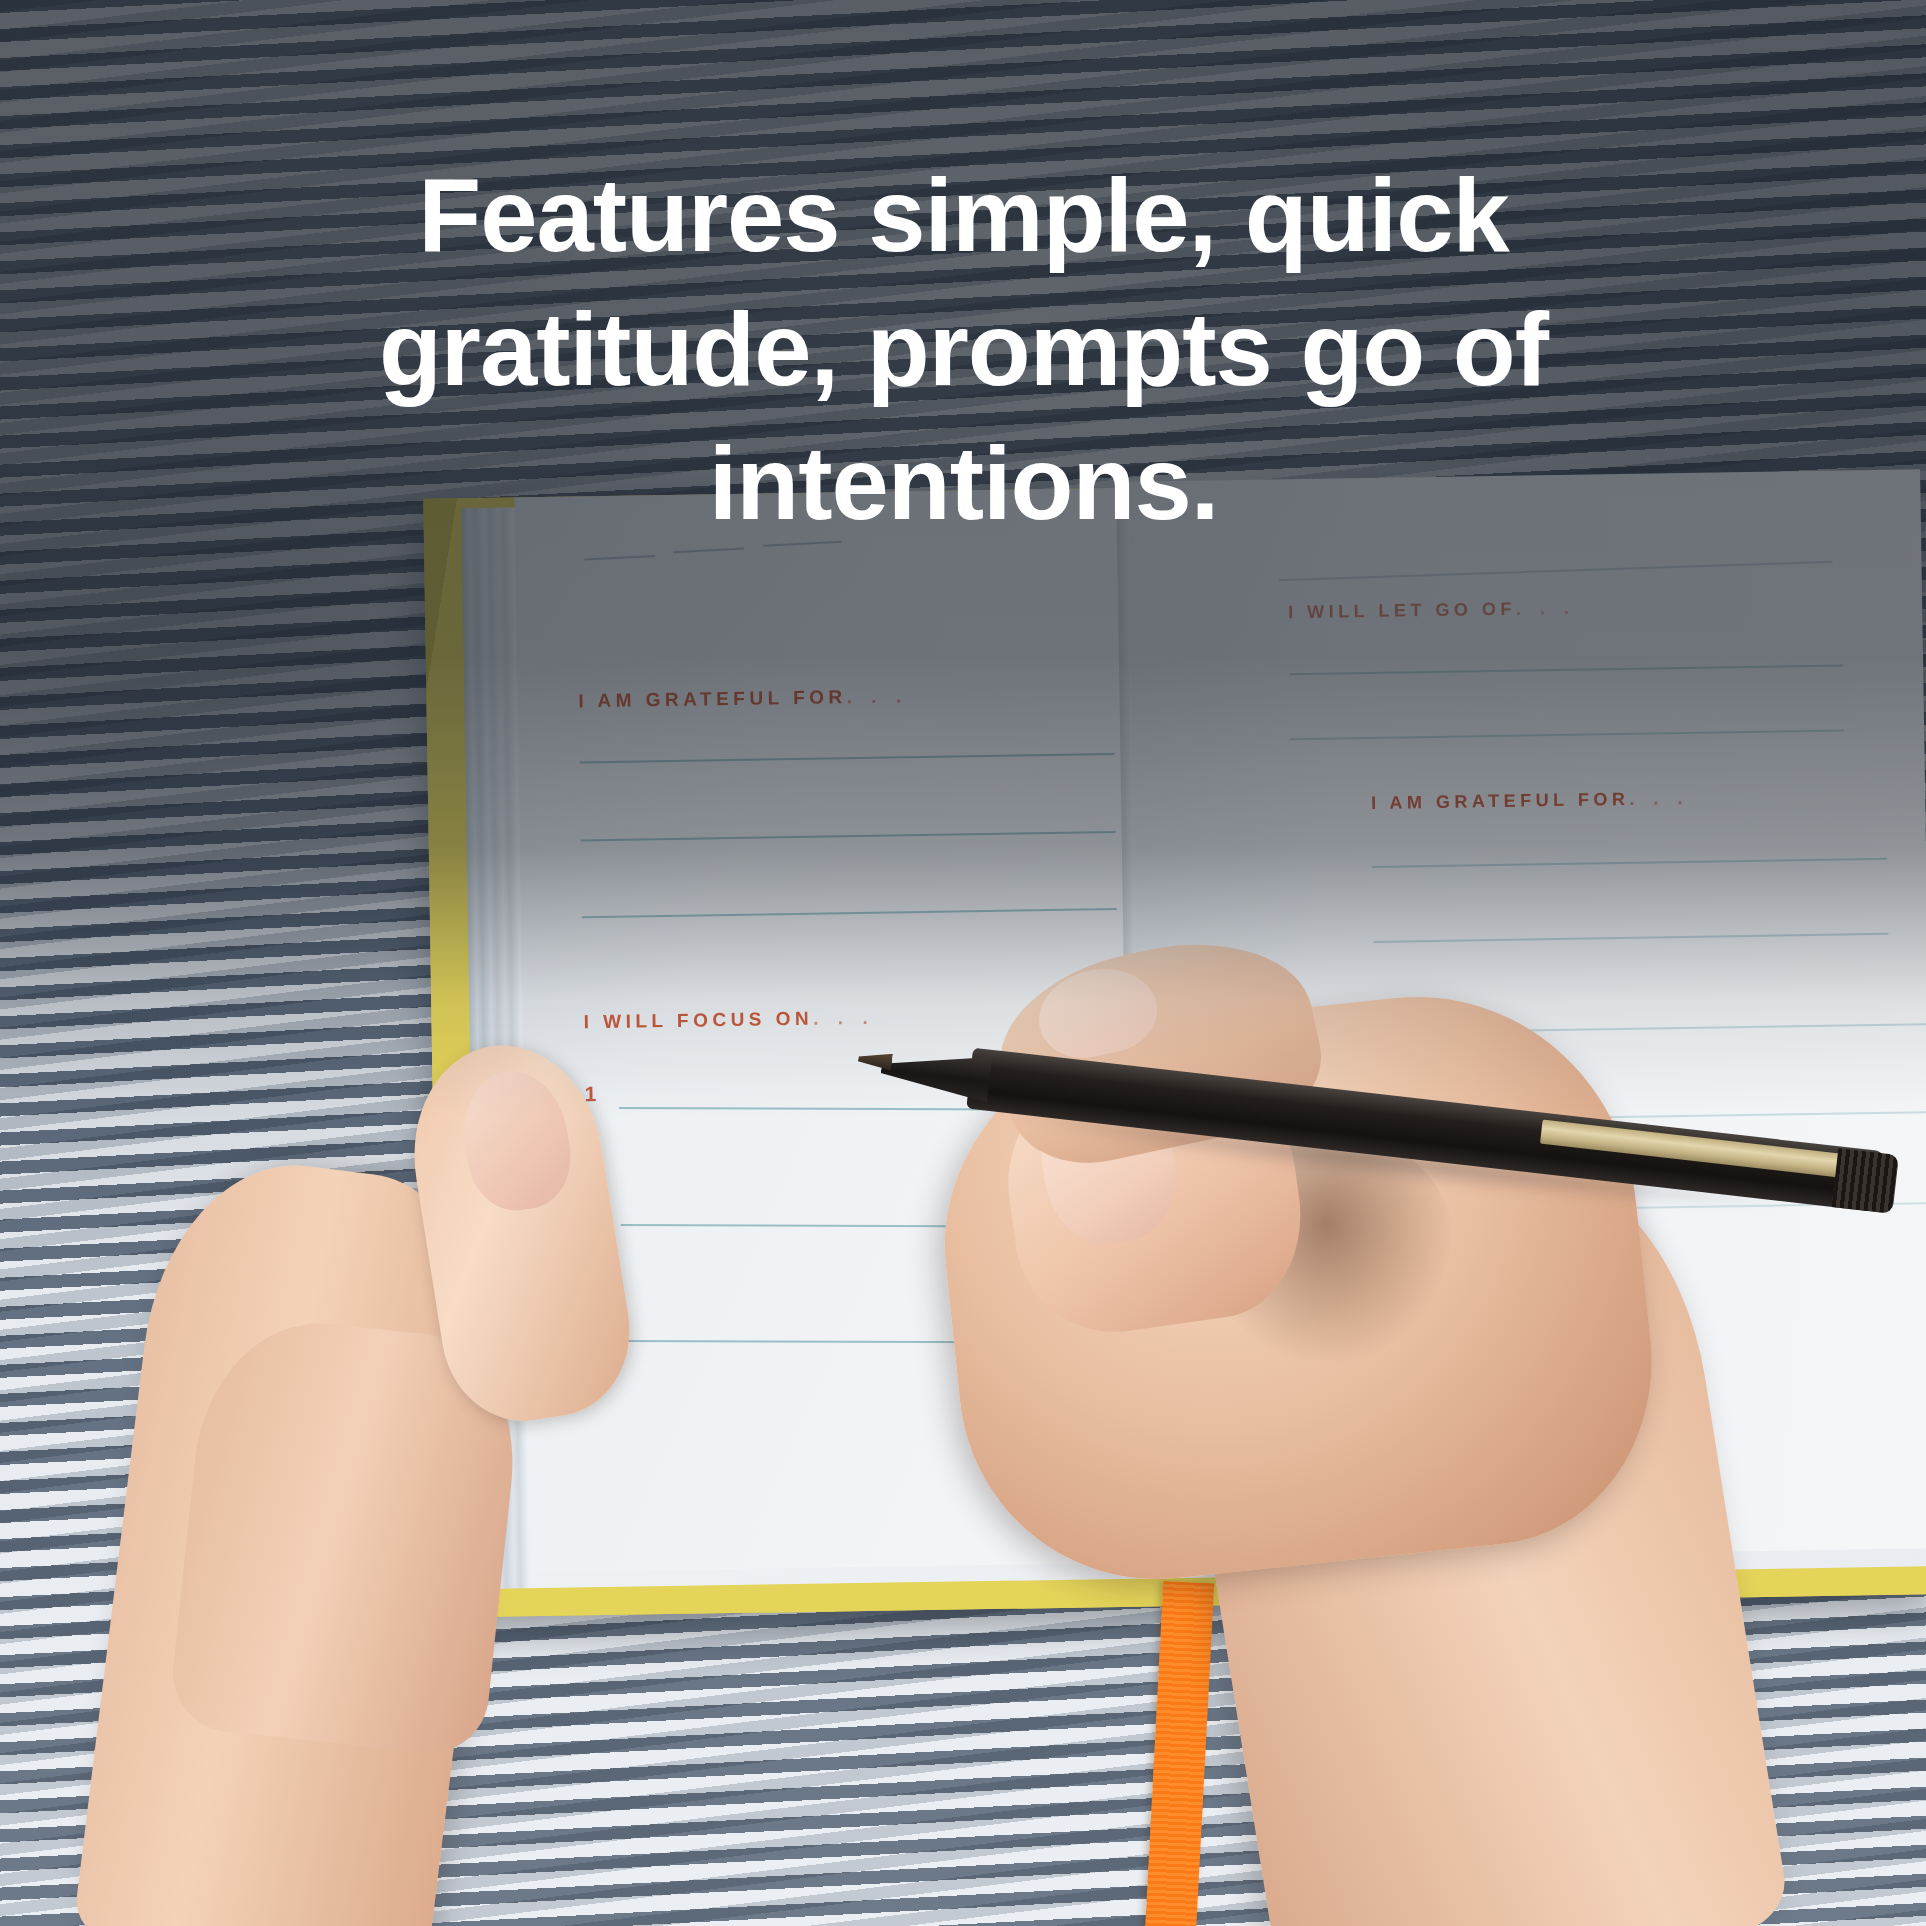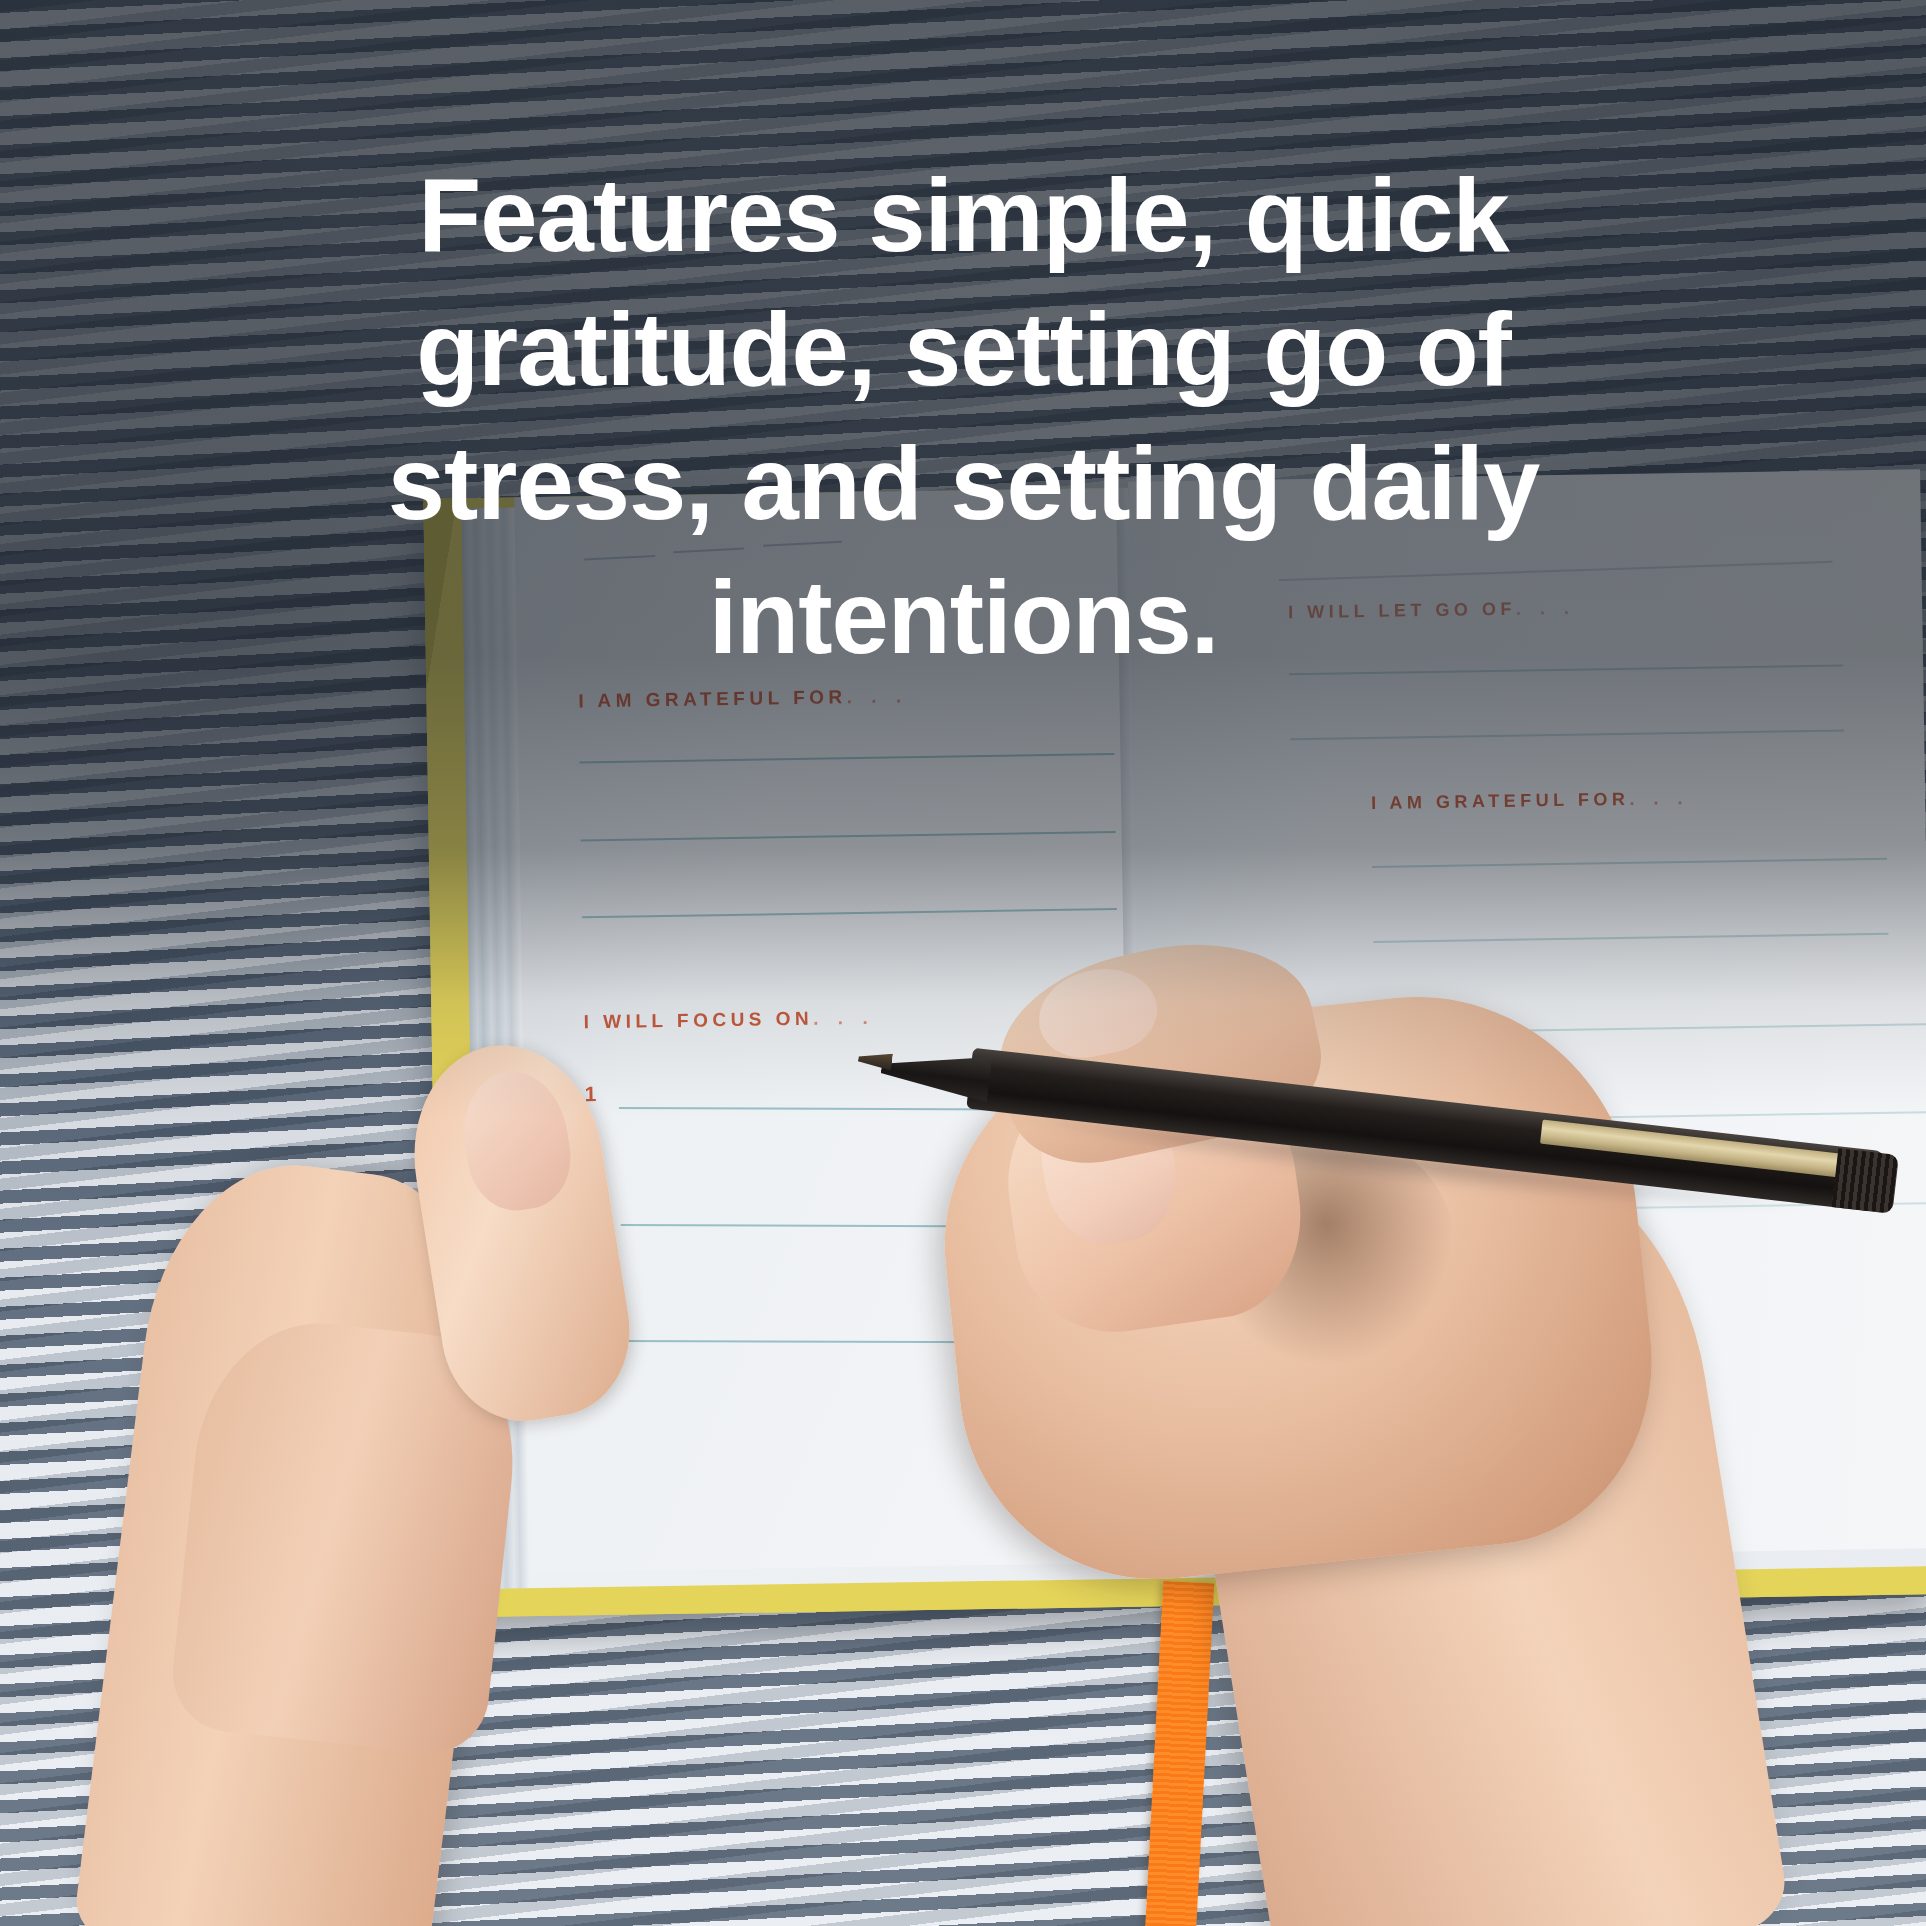--- a/index.html
+++ b/index.html
@@ -431,19 +431,18 @@
     <div class="pen-cone"></div>
     <div class="pen-tip"></div>
     <div class="pen-clip"></div>
     <div class="pen-end-grip"></div>
   </div>
 
   <div class="scrim"></div>
 
   <div class="headline">
     <span>Features simple, quick</span>
-    <span>gratitude, setting go of</span>
-    <span>stress, and setting daily</span>
+    <span>gratitude, prompts go of</span>
     <span>intentions.</span>
   </div>
 
 </div>
 
 
 </body></html>

